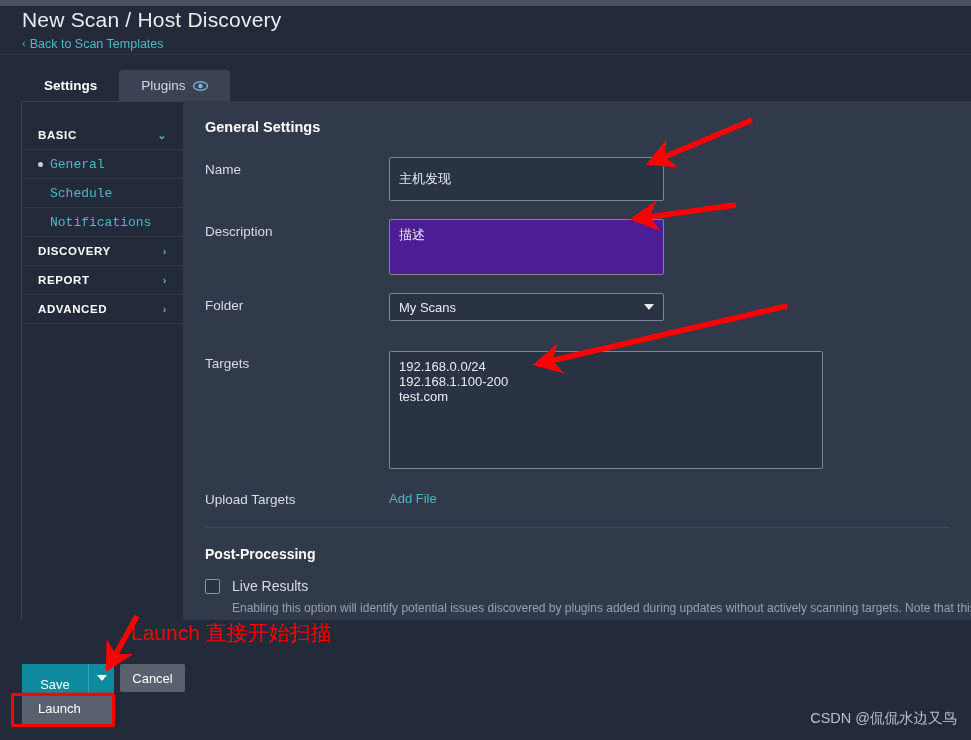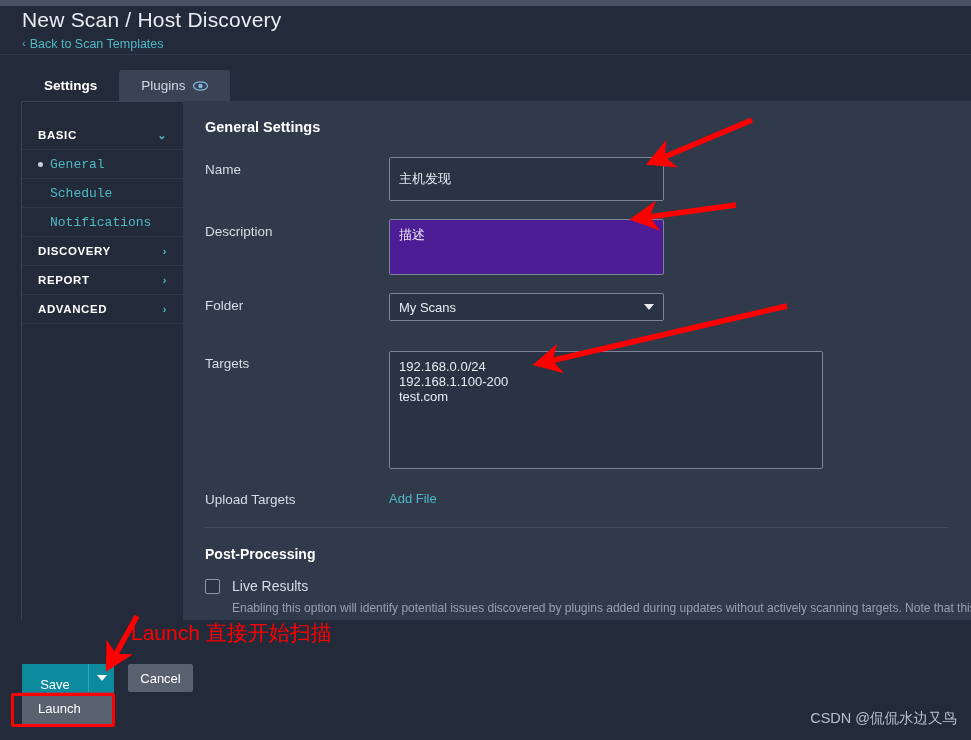--- a/index.html
+++ b/index.html
@@ -339,21 +339,21 @@
     content: "";
     position: absolute;
     left: 8px; top: 11px;
     width: 0; height: 0;
     border-left: 5px solid transparent;
     border-right: 5px solid transparent;
     border-top: 6px solid #ffffff;
   }
   .btn-cancel {
     position: absolute;
-    left: 106px;
+    left: 98px;
     top: 0;
     width: 65px;
     height: 28px;
     background: #59616f;
     color: #ffffff;
     font-size: 13px;
     border: none;
     border-radius: 2px;
     cursor: pointer;
     font-family: "Liberation Sans", sans-serif;

